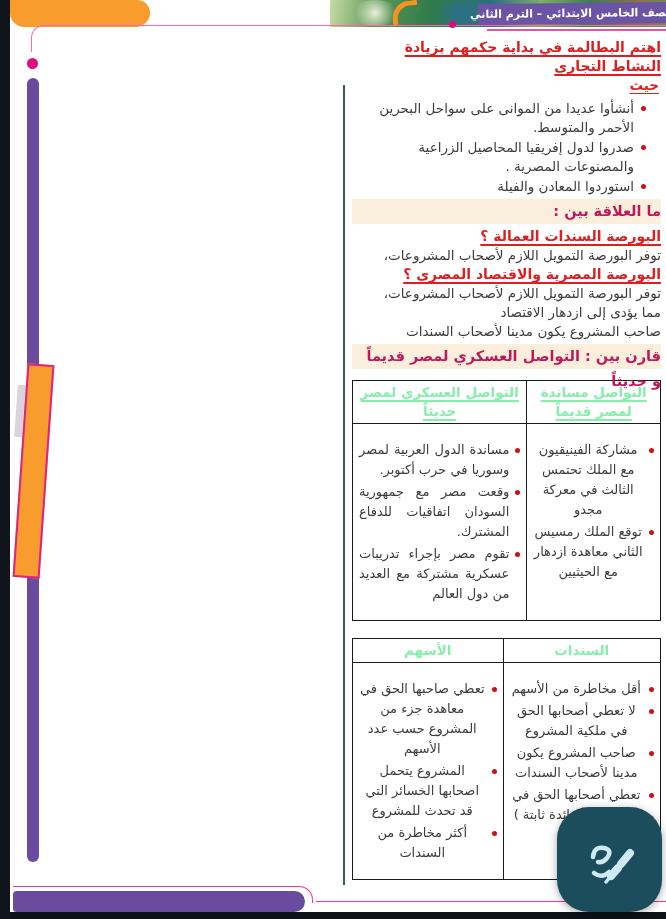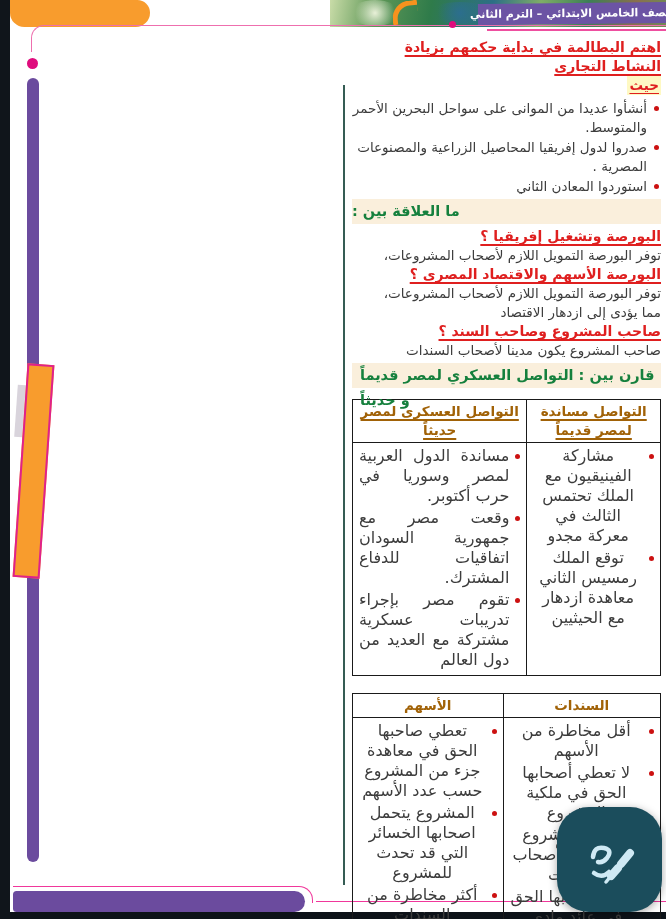--- a/index.html
+++ b/index.html
@@ -44,37 +44,37 @@
     border-top:1.6px solid #F0379B;border-right:1.6px solid #F0379B;border-top-right-radius:14px;}
   .pink-bottom-line{position:absolute;left:316px;top:901px;width:350px;height:0;border-top:1.6px solid #F0379B;}
   .bottom-black{position:absolute;left:0;top:912px;width:666px;height:7px;background:#0d1218;}
   .left-black{position:absolute;left:0;top:0;width:10px;height:919px;background:#10151b;}
 
   
   .doc{position:absolute;left:352px;top:38px;width:309px;direction:rtl;color:#3C3C3C;
        font-size:13.5px;line-height:19px;text-align:right;}
   .h-red{color:#DF1F1F;font-weight:bold;text-decoration:underline;text-underline-offset:3px;
          text-decoration-thickness:1.5px;font-size:14px;}
-  .hl-yellow{display:inline-block;background:#fef9c3;color:#DF1F1F;font-weight:bold;
+  .hl-yellow{display:inline-block;background:#ffffff;color:#DF1F1F;font-weight:bold;
          text-decoration:underline;text-underline-offset:3px;padding:0 2px;font-size:13.5px;}
   ul.bullets{list-style:none;margin:4px 0 0 0;padding:0 14px 0 0;}
-  ul.bullets li{position:relative;margin:0 0 1px 0;}
+  ul.bullets li{position:relative;margin:0 13px 1px 0;}
   ul.bullets li::before{content:"";position:absolute;right:-12px;top:7px;width:5px;height:5px;
      border-radius:50%;background:#CC1111;}
-  .strip{background:#FAEFDC;color:#15803d;font-weight:bold;font-size:14.5px;height:25px;
-     line-height:25px;text-align:left;margin:3px 0;}
+  .strip{background:#FAEFDC;color:#be185d;font-weight:bold;font-size:14.5px;height:25px;
+     line-height:25px;text-align:right;margin:3px 0;}
   .qa-block p{margin:0;}
   .qa-q{margin-top:3px;}
 
   
   table.cmp{border-collapse:collapse;width:309px;margin-top:11px;}
   table.cmp td,table.cmp th{border:1.6px solid #1a1a1a;vertical-align:top;padding:3px 4px;}
-  table.cmp th{color:#a16207;font-weight:bold;text-align:center;font-size:13.5px;line-height:19px;padding:2px;}
+  table.cmp th{color:#86efac;font-weight:bold;text-align:center;font-size:13.5px;line-height:19px;padding:2px;}
   th.u span{text-decoration:underline;text-underline-offset:3px;text-decoration-thickness:1.5px;}
-  ul.cell{list-style:none;margin:0 0;padding:0 13px 0 2px;font-size:16px;line-height:20px;}
+  ul.cell{list-style:none;margin:13px 0;padding:0 13px 0 2px;font-size:13px;line-height:20px;}
   ul.cell li{position:relative;text-align:center;margin-bottom:2px;}
   ul.cell li::before{content:"";position:absolute;right:-11px;top:8px;width:5px;height:5px;
      border-radius:50%;background:#CC1111;}
   ul.cell.just li{text-align:justify;text-align-last:right;}
   table.t2{margin-top:17px;}
 
   
   .fab{position:absolute;left:557px;top:807px;width:105px;height:105px;background:#1B4D5C;
     border-radius:32px;display:flex;align-items:center;justify-content:center;
     box-shadow:0 2px 8px rgba(0,0,0,.35);cursor:pointer;border:none;}
@@ -109,34 +109,33 @@
   <div class="left-black"></div>
 
   <div class="doc">
 
     <div class="h-red">اهتم البطالمة في بداية حكمهم بزيادة النشاط التجارى</div>
     <div><span class="hl-yellow">حيث</span></div>
 
     <ul class="bullets">
       <li>أنشأوا عديدا من الموانى على سواحل البحرين الأحمر والمتوسط.</li>
       <li>صدروا لدول إفريقيا المحاصيل الزراعية والمصنوعات المصرية .</li>
-      <li>استوردوا المعادن الثاني</li>
+      <li>استوردوا المعادن والفيلة</li>
     </ul>
 
     <div class="strip">ما العلاقة بين :</div>
 
     <div class="qa-block">
-      <p class="h-red qa-q">البورصة وتشغيل إفريقيا ؟</p>
+      <p class="h-red qa-q">البورصة السندات العمالة ؟</p>
       <p>توفر البورصة التمويل اللازم لأصحاب المشروعات،</p>
 
-      <p class="h-red qa-q">البورصة الأسهم والاقتصاد المصرى ؟</p>
+      <p class="h-red qa-q">البورصة المصرية والاقتصاد المصرى ؟</p>
       <p>توفر البورصة التمويل اللازم لأصحاب المشروعات،</p>
       <p>مما يؤدى إلى ازدهار الاقتصاد</p>
 
-      <p class="h-red qa-q">صاحب المشروع وصاحب السند ؟</p>
       <p>صاحب المشروع يكون مدينا لأصحاب السندات</p>
     </div>
 
     <div class="strip" style="padding-left:8px;">قارن بين : التواصل العسكري لمصر قديماً و حديثاً</div>
 
     <table class="cmp">
       <colgroup>
           <col style="width:134px">
           <col style="width:175px">
         </colgroup>

